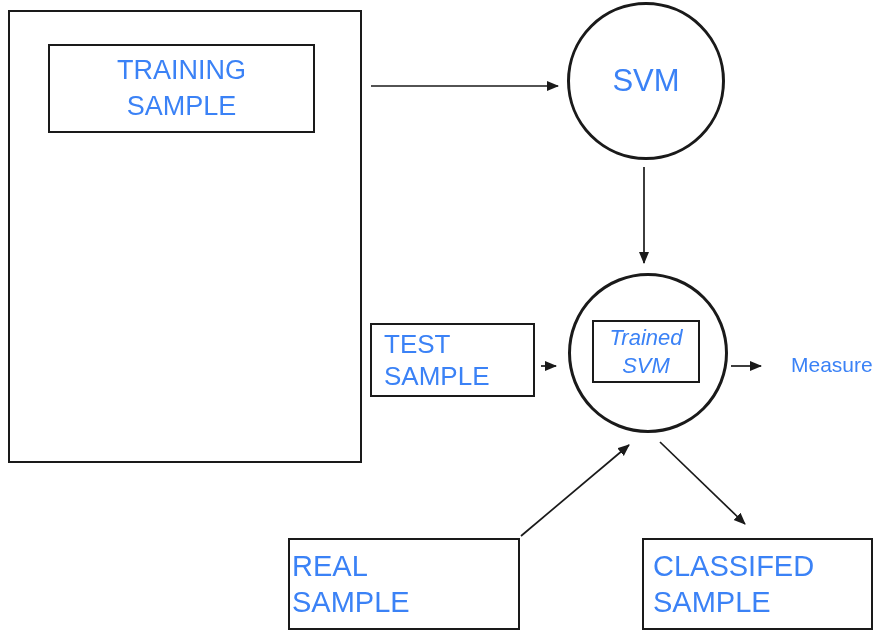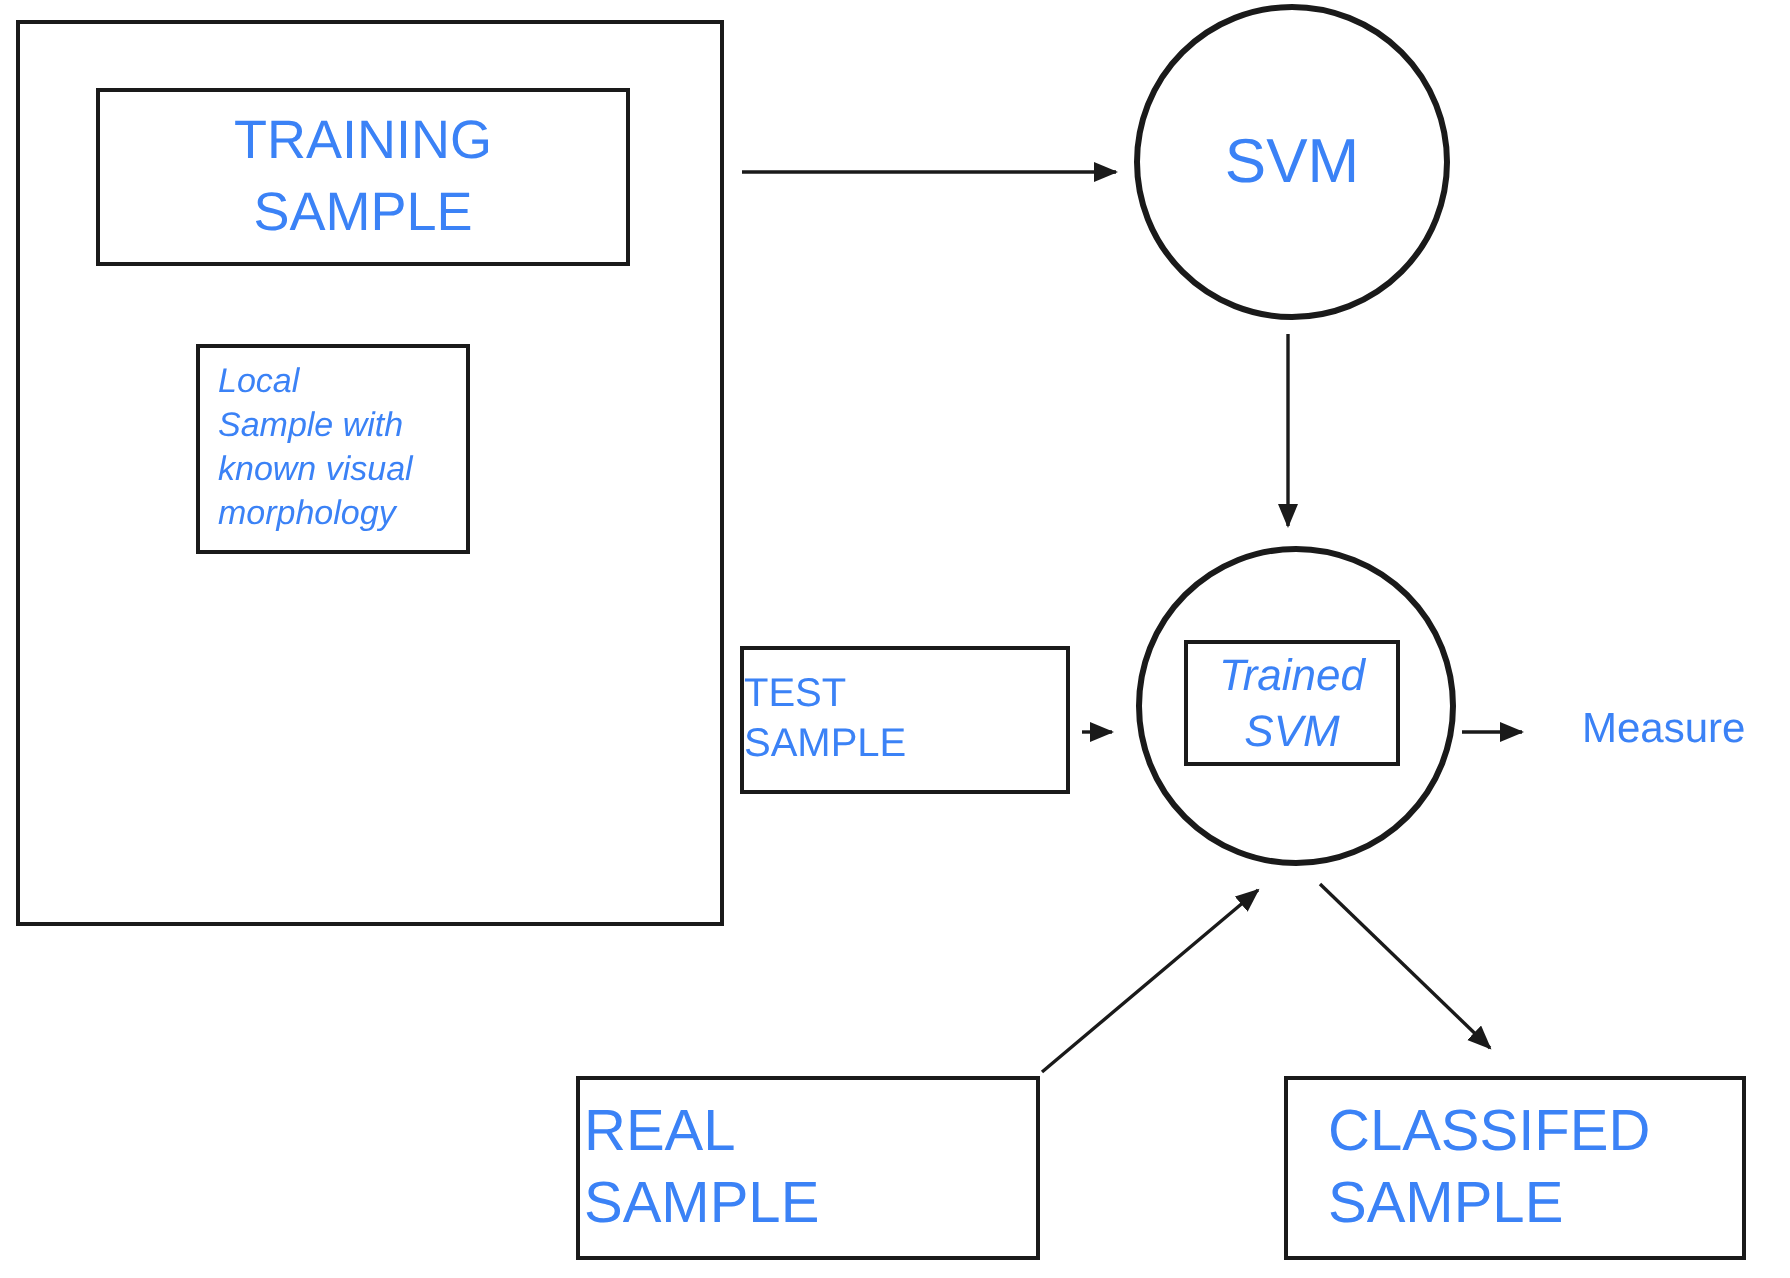--- a/index.html
+++ b/index.html
@@ -60,31 +60,31 @@
   .params-label { position: absolute; left: 50px; top: 406px; font-size: 30px; }
 
   
   .svm-circle { left: 567px; top: 2px; width: 158px; height: 158px; font-size: 31px; }
 
   
   .trained-circle { left: 568px; top: 273px; width: 160px; height: 160px; }
   .trained-box { left: 592px; top: 320px; width: 108px; height: 63px; font-size: 22px; line-height: 1.25; font-style: italic; }
 
   
-  .test-box { left: 370px; top: 323px; width: 165px; height: 74px; font-size: 20px;
-    line-height: 1.25; }
+  .test-box { left: 370px; top: 323px; width: 165px; height: 74px; font-size: 26px;
+    line-height: 1.25; padding-left: 12px; }
 
   
   .accuracy-label { position: absolute; left: 791px; top: 353px; font-size: 21px; }
 
   
   .real-box { left: 288px; top: 538px; width: 232px; height: 92px; font-size: 29px;
     line-height: 1.25; padding-left: 2px; }
   .classified-box { left: 642px; top: 538px; width: 231px; height: 92px; font-size: 29px;
-    line-height: 1.25; padding-left: 20px; }
+    line-height: 1.25; padding-left: 9px; }
 
   .arrows-layer { position: absolute; left: 0; top: 0; width: 895px; height: 639px; }
   .arrows-layer line { stroke: #1a1a1a; stroke-width: 1.7px; }
 </style>
 </head>
 <body>
 
 <div class="canvas">
 
   <svg class="arrows-layer" viewBox="0 0 895 639" xmlns="http://www.w3.org/2000/svg">
@@ -101,26 +101,20 @@
     <line x1="660" y1="442" x2="745" y2="524" marker-end="url(#arrowhead)"></line>
   </svg>
 
   <div class="box outer-panel"></div>
 
   <div class="box training-box center-flex">
     <span class="multiline">TRAINING
 SAMPLE</span>
   </div>
 
-  <div class="box local-note">
-    <span class="multiline">Local
-Sample with
-known visual
-morphology</span>
-  </div>
 
 
 
   <div class="circle svm-circle">
     <span>SVM</span>
   </div>
 
   <div class="circle trained-circle"></div>
   <div class="box trained-box center-flex">
     <span class="multiline">Trained

